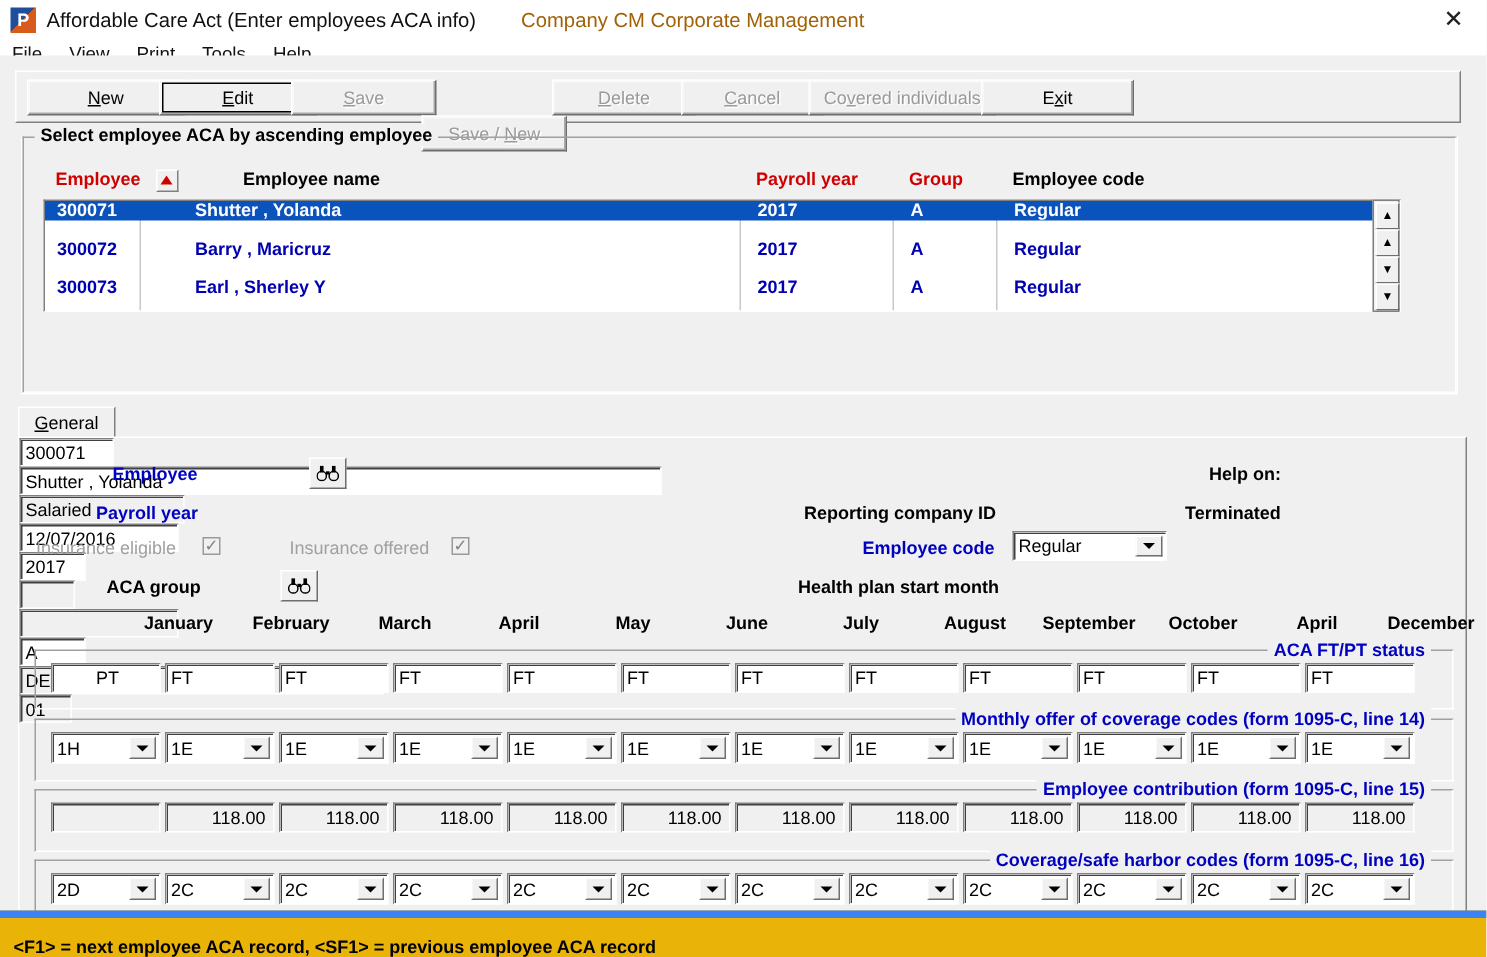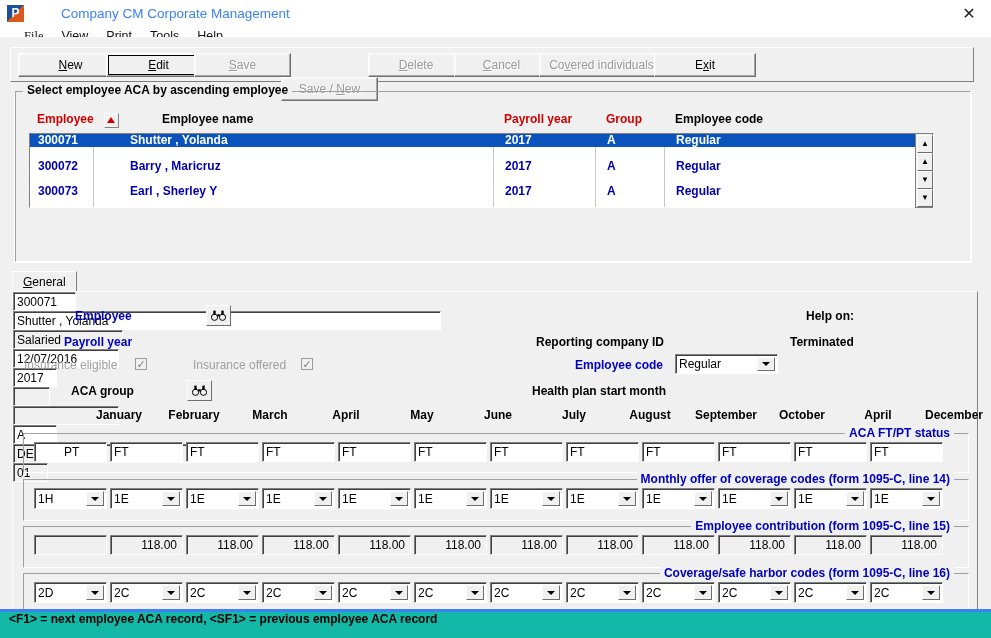--- a/index.html
+++ b/index.html
@@ -20,35 +20,35 @@
     display: flex; align-items: center;
   }
   .title-icon {
     width: 17px; height: 17px; margin-left: 7px; margin-right: 7px;
     background: linear-gradient(135deg,#1f4e9c 0%,#1f4e9c 48%, #d95b1b 48%, #d95b1b 100%);
     color: #fff; font-weight: bold; font-size: 12px;
     display: flex; align-items: center; justify-content: center;
     line-height: 1;
   }
   .title-text { font-size: 13.5px; color: #111; white-space: nowrap; }
-  .title-company { font-size: 13.5px; color: #3b82f6; margin-left: 30px; white-space: nowrap; }
+  .title-company { font-size: 13.5px; color: #a16207; margin-left: 30px; white-space: nowrap; }
   .close-btn {
     position: absolute; right: 0; top: 0; width: 44px; height: 26px;
     display: flex; align-items: center; justify-content: center;
     font-size: 16px; color: #222; cursor: default;
   }
 
   
   .menubar {
     position: absolute; left: 0; top: 26px; width: 991px; height: 20px;
     background: #ffffff; display: flex; align-items: center;
     font-size: 12.5px; color: #111;
   }
   .menubar .mi { padding: 0 9px; cursor: default; }
-  .menubar .mi:first-child { padding-left: 24px; font-family: Liberation Serif, serif; }
+  .menubar .mi:first-child { padding-left: 8px; }
 
   .body-area {
     position: absolute; left: 0; top: 37px; width: 991px; height: 592px;
     background: #f0f0f0;
   }
 
   
   .btn3d {
     background: #f0f0f0;
     border-top: 1px solid #ffffff;
@@ -232,33 +232,34 @@
   .sect-title {
     position: absolute; right: 14px; top: -8px; background: #f0f0f0;
     padding: 0 4px; font-size: 12px; font-weight: bold; color: #0000c0;
     white-space: nowrap;
   }
   .cellbox { position: absolute; height: 20px; }
 
   
   .statusbar {
     position: absolute; left: 0; bottom: 0; width: 991px; height: 26px;
-    background: #14b8a6;
-    border-top: 3px solid #3b82f6;
-    display: flex; align-items: flex-start;
+    background: #eab308;
+    border-top: 5px solid #3b82f6;
+    display: flex; align-items: flex-end;
   }
   .statusbar span { margin-left: 9px; font-size: 12px; font-weight: bold; color: #000; }
 </style>
 </head>
 <body>
 
 <div id="app">
 
   <div class="titlebar">
     <div class="title-icon">P</div>
+    <div class="title-text">Affordable Care Act (Enter employees ACA info)</div>
     <div class="title-company">Company CM  Corporate Management</div>
     <div class="close-btn">✕</div>
   </div>
 
   <div class="menubar">
     <div class="mi">File</div>
     <div class="mi">View</div>
     <div class="mi">Print</div>
     <div class="mi">Tools</div>
     <div class="mi">Help</div>

